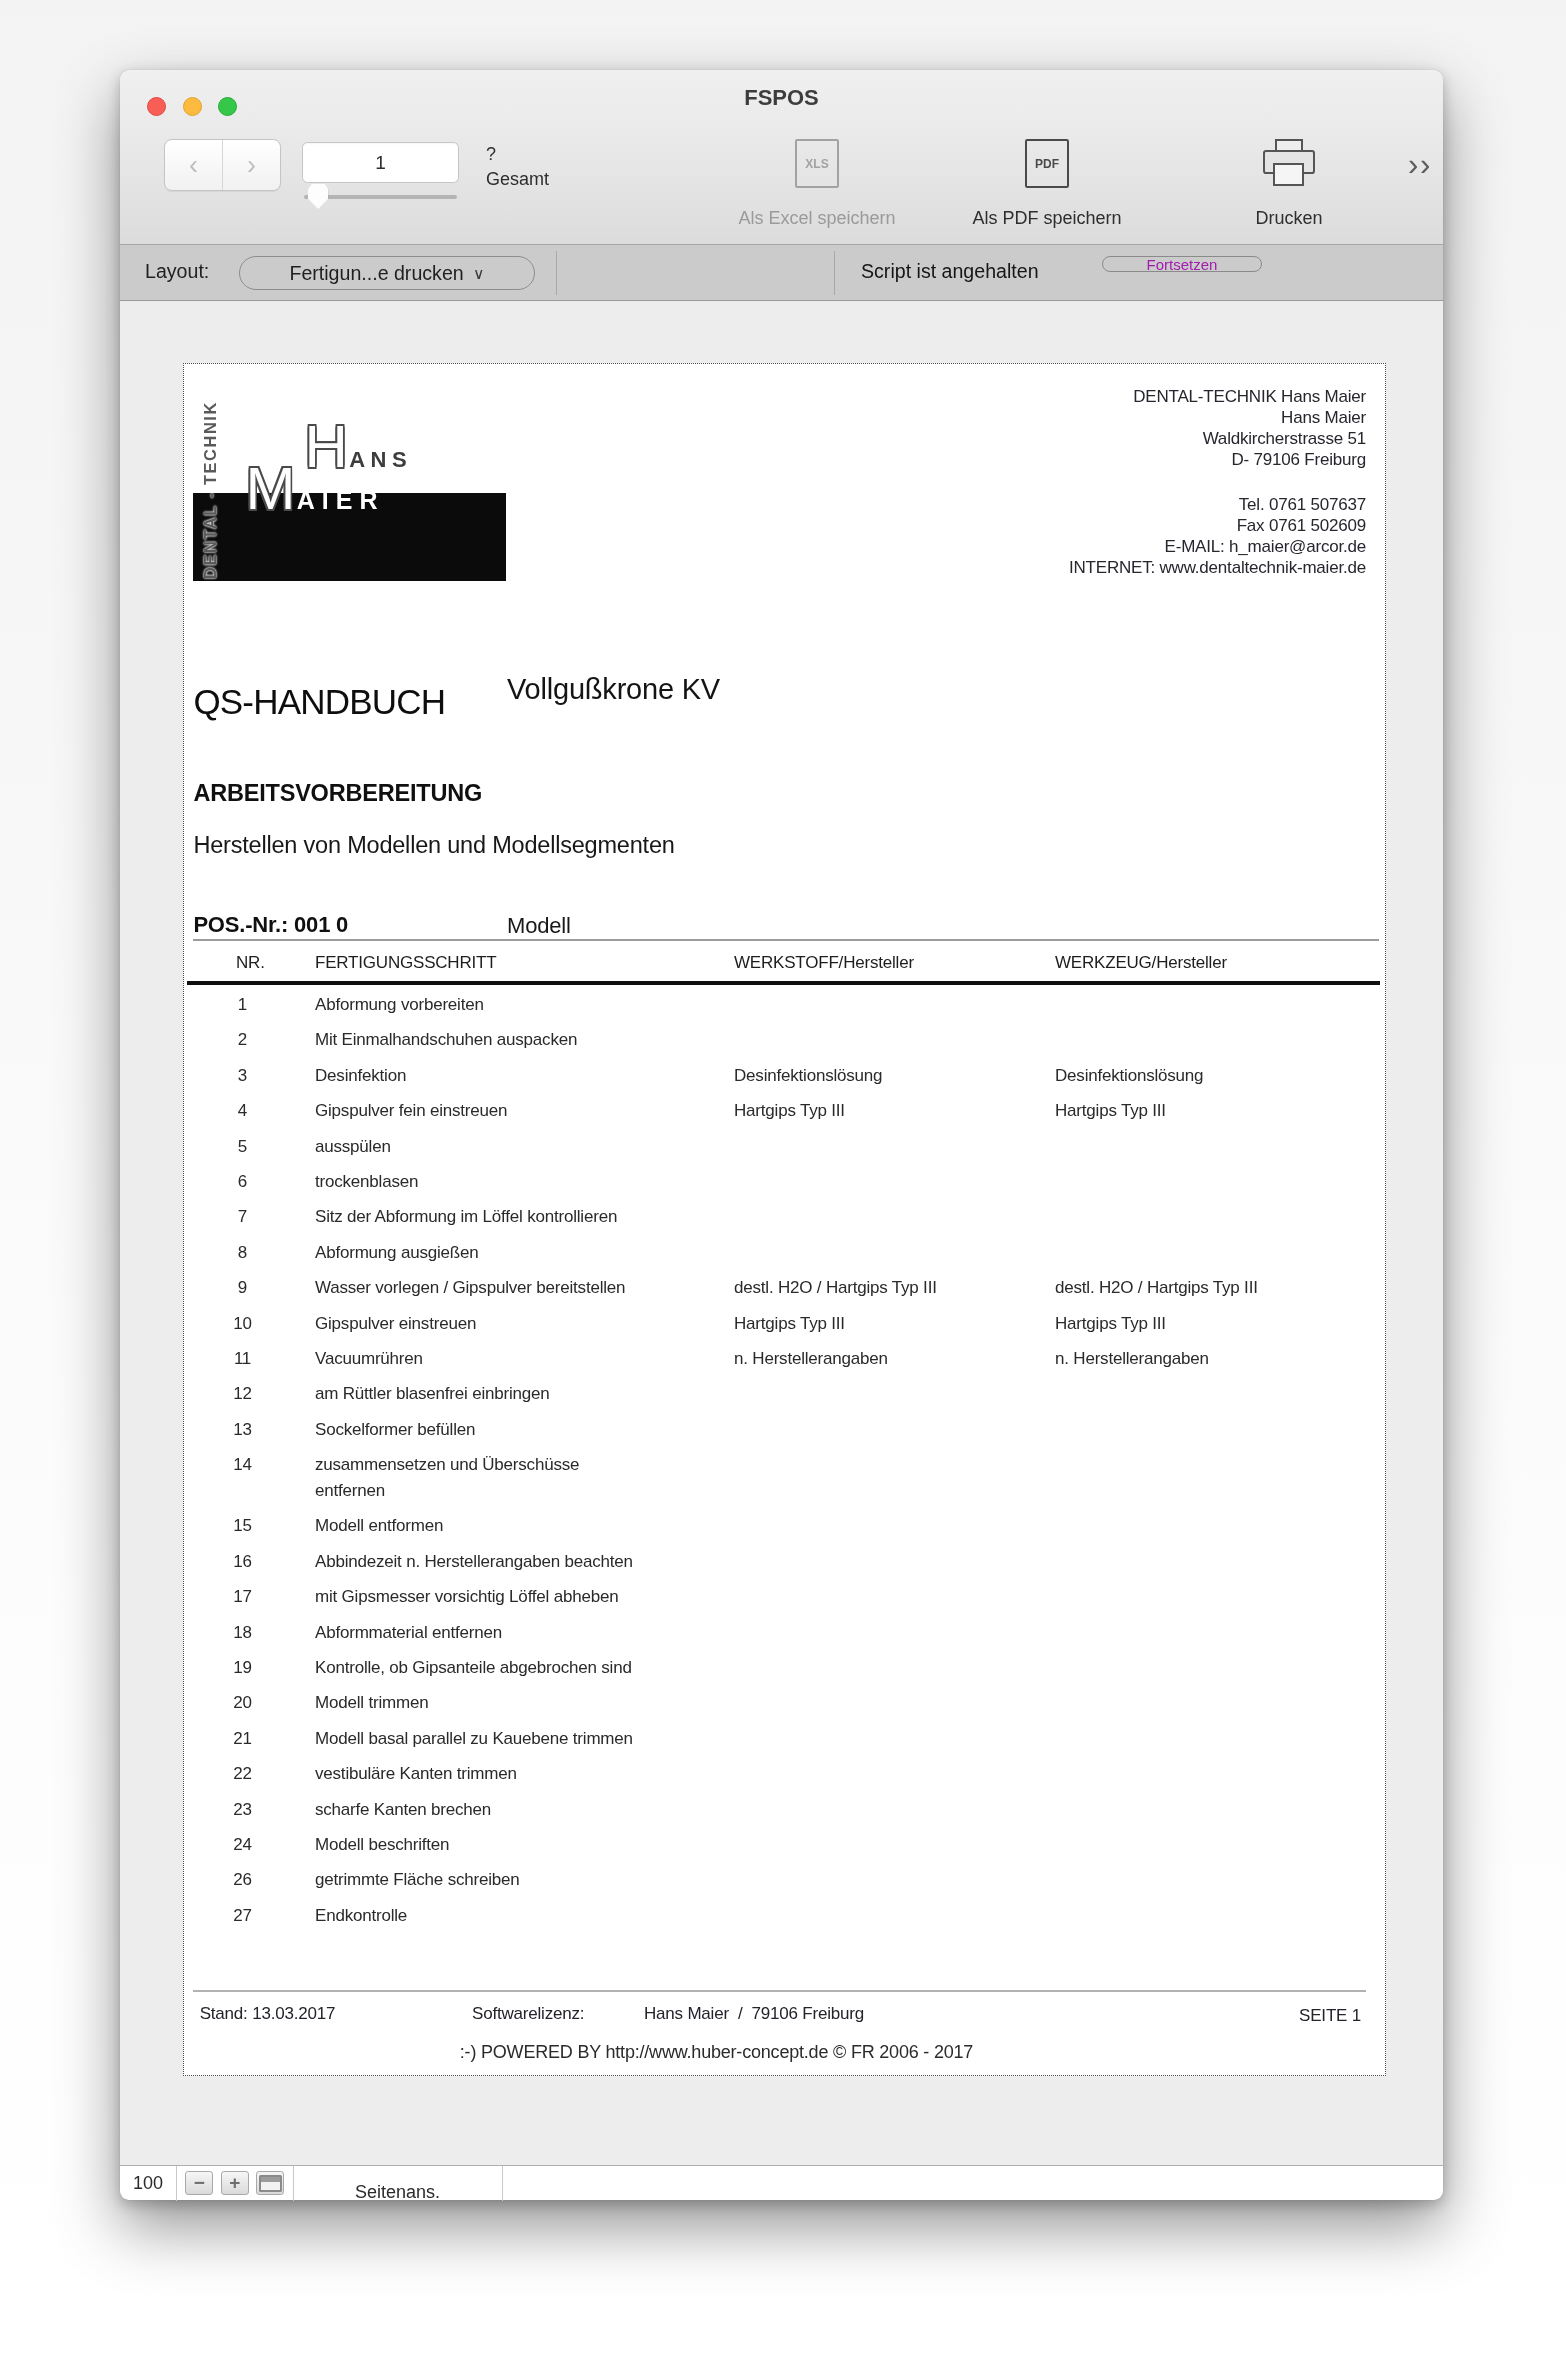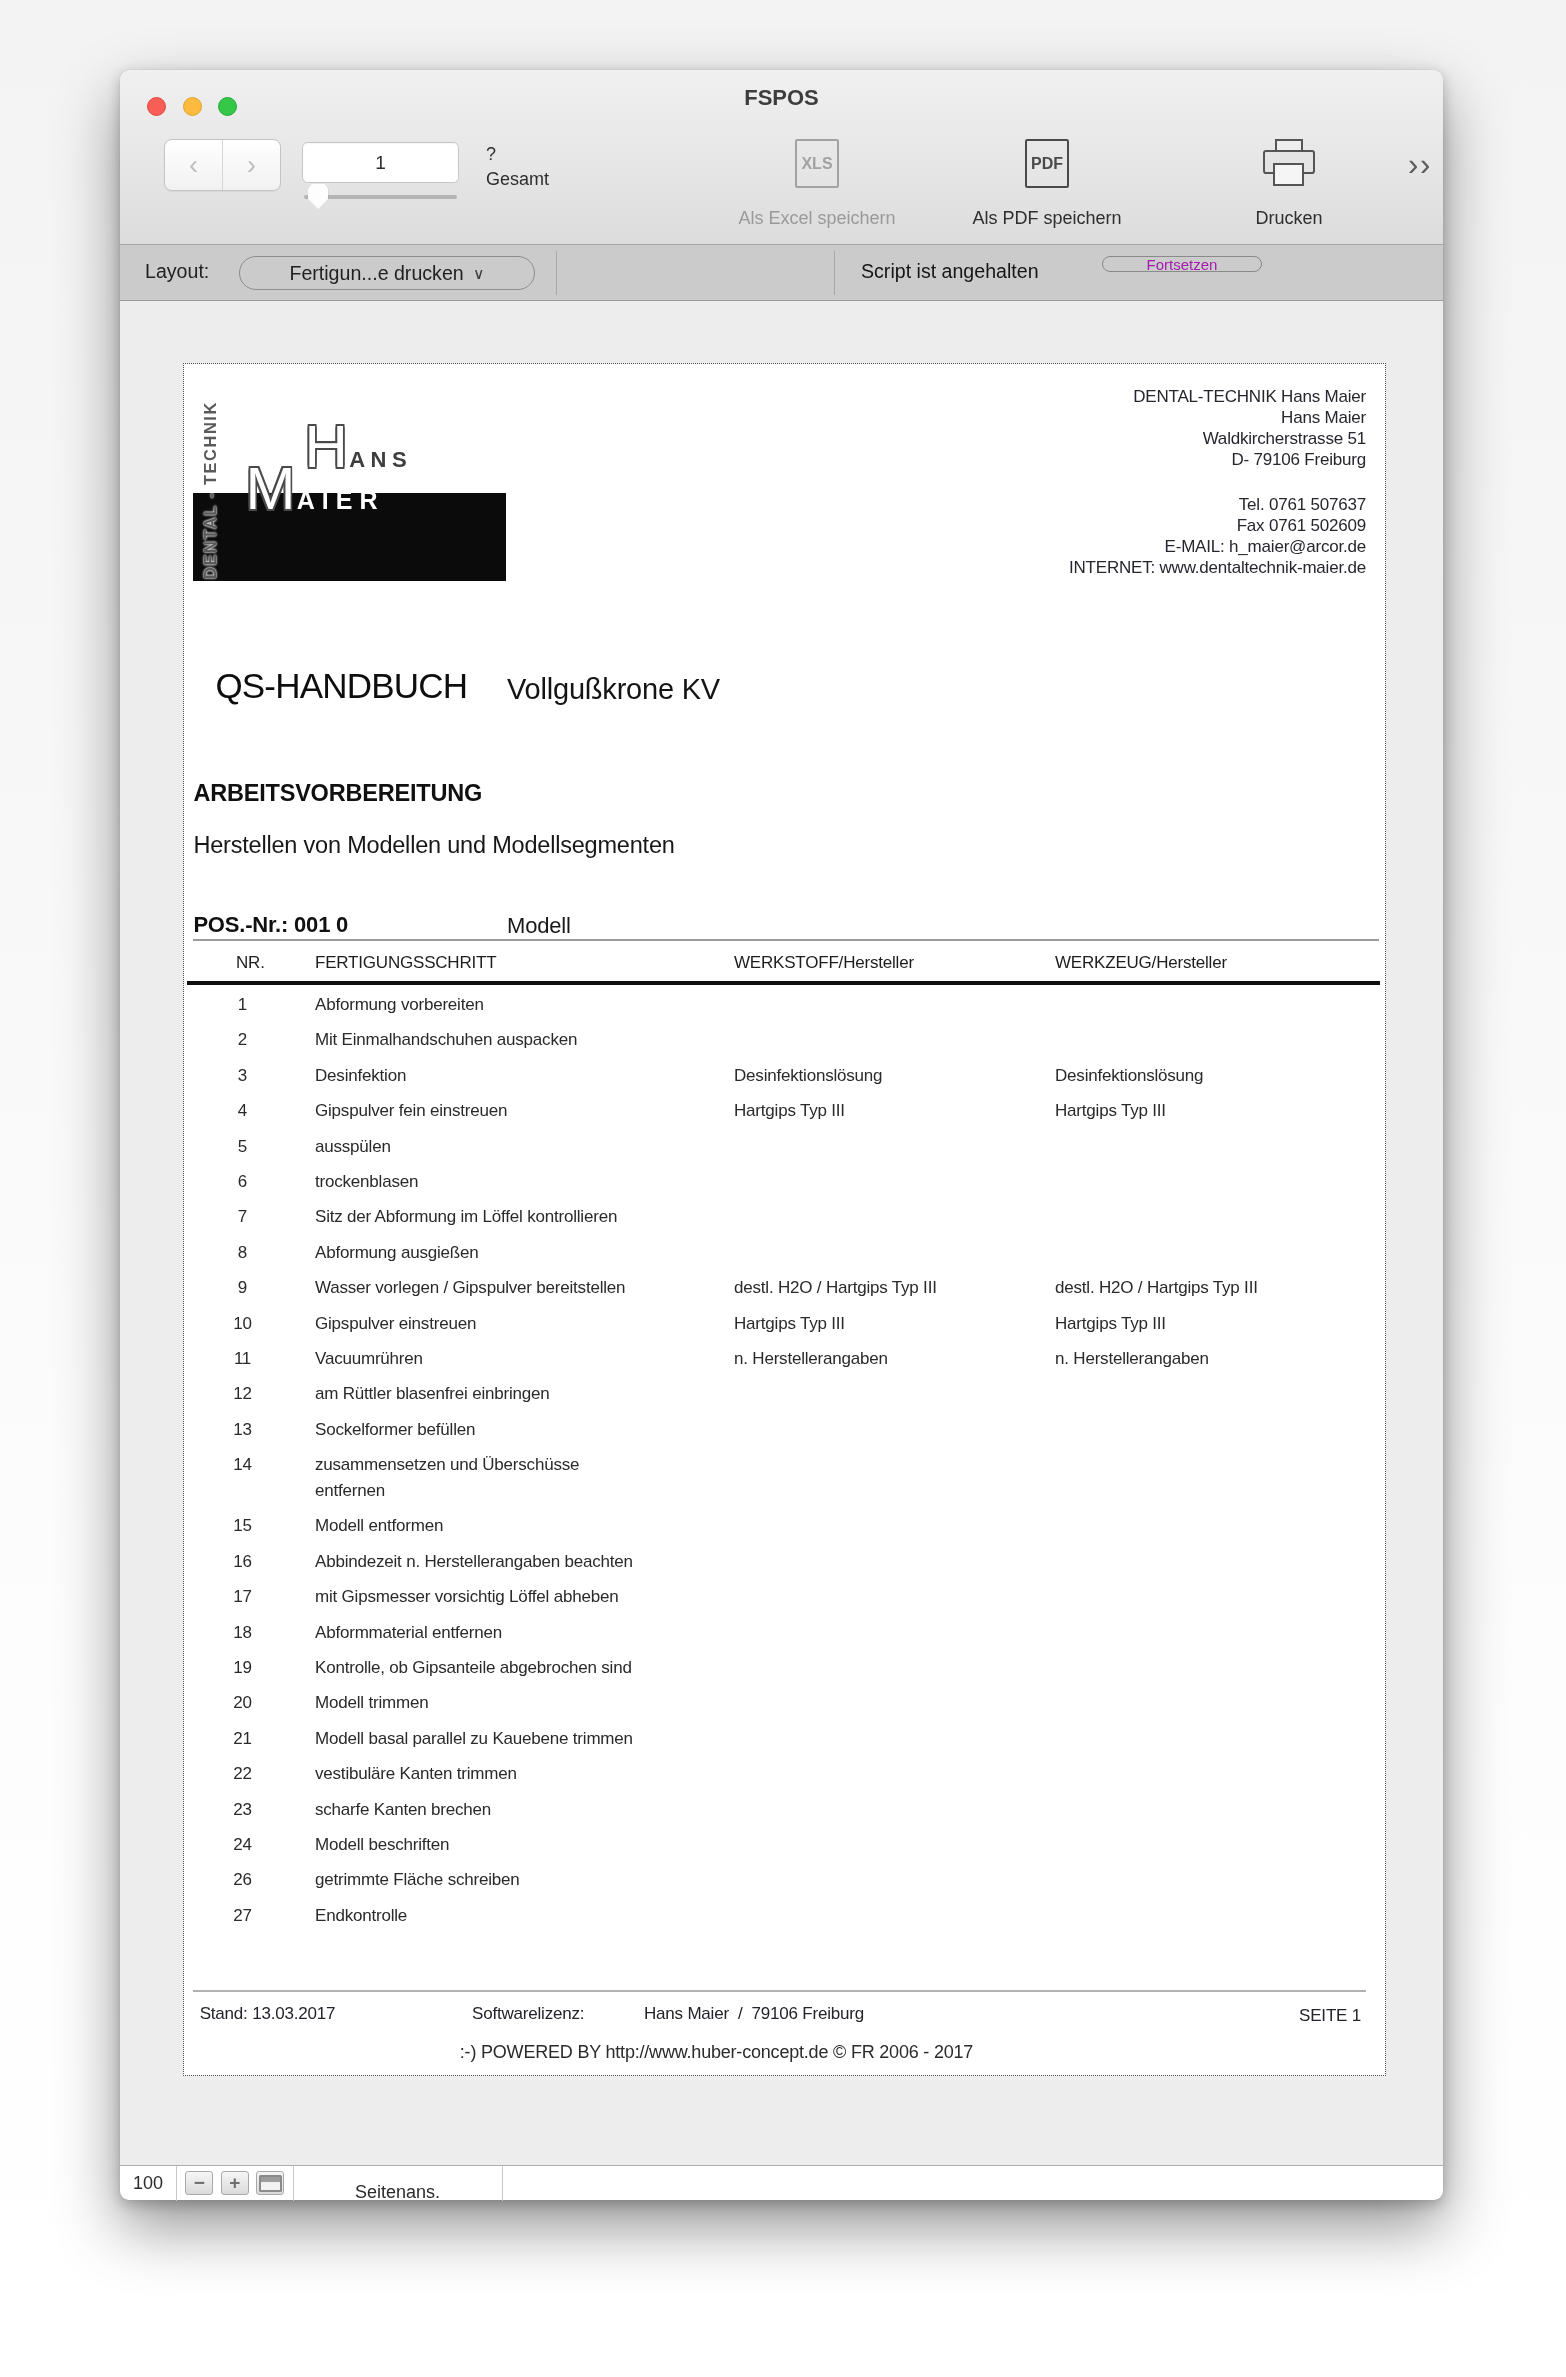--- a/index.html
+++ b/index.html
@@ -52,21 +52,21 @@
     background:#fdfdfd;
     clip-path:polygon(18% 0,82% 0,100% 22%,100% 58%,50% 100%,0 58%,0 22%);
     filter:drop-shadow(0 0 0.8px #8f8f8f);
   }
   .lbl-seiten { position:absolute; left:266px; top:211px; font-size:18px; color:#2e2e2e; }
   .gesamt-block { position:absolute; left:366px; top:72px; font-size:18px; color:#2e2e2e; line-height:25px; }
   .tbtn { position:absolute; top:69px; width:172px; display:flex; flex-direction:column; align-items:center; }
   .tbtn .doc-icon {
     width:44px; height:49px; border:2.3px solid #4a4a4a; border-radius:2.3px;
     display:flex; align-items:center; justify-content:center;
-    font-size:16px; font-weight:700; color:#4a4a4a; background:transparent;
+    font-size:12px; font-weight:700; color:#4a4a4a; background:transparent;
   }
   .tbtn.disabled .doc-icon { border-color:#a2a2a2; color:#a2a2a2; }
   .tbtn .tlabel { margin-top:20.4px; font-size:18px; color:#2e2e2e; white-space:nowrap; }
   .tbtn.disabled .tlabel { color:#9a9a9a; }
   .btn-excel { left:611px; } .btn-pdf { left:841px; } .btn-print { left:1083px; }
   .printer-icon { width:52px; height:49px; position:relative; }
   .printer-icon .p-top { position:absolute; left:11.7px; top:0; width:28px; height:12.5px; border:2.3px solid #555; border-bottom:none; background:#eee; }
   .printer-icon .p-body{ position:absolute; left:0; top:11px; width:52px; height:23.5px; border:2.3px solid #555; border-radius:3.1px; background:#e4e4e4; }
   .printer-icon .p-out { position:absolute; left:10.2px; top:23.5px; width:31px; height:23.5px; border:2.3px solid #555; background:#f5f5f5; }
   .overflow { position:absolute; left:1288px; top:77px; font-size:31px; color:#5c5c5c; letter-spacing:1.6px; }
@@ -114,21 +114,21 @@
     text-shadow:1.6px 0 #4a4a4a,-1.6px 0 #4a4a4a,0 1.6px #4a4a4a,0 -1.6px #4a4a4a,
                 1.6px 1.6px #4a4a4a,-1.6px -1.6px #4a4a4a,1.6px -1.6px #4a4a4a,-1.6px 1.6px #4a4a4a;
   }
   .logo .l1 .rest { font-size:22px; font-weight:700; letter-spacing:5.5px; color:#3d3d3d; margin-left:1.6px; }
   .logo .l2 .rest { font-size:25px; font-weight:700; letter-spacing:7px; color:#ffffff; margin-left:1.6px; }
   
   .contact { position:absolute; right:19px; top:22px; text-align:right; font-size:17px; line-height:21px; color:#26262e; }
   .contact div { min-height:21px; }
   .contact .gap { height:23.5px; }
   
-  .doc-title    { position:absolute; left:9.4px;  top:302px; font-size:35px; letter-spacing:-0.8px; color:#0e0e0e;margin-left:22px; }
+  .doc-title    { position:absolute; left:9.4px;  top:318px; font-size:35px; letter-spacing:-0.8px; color:#0e0e0e; }
   .doc-subtitle { position:absolute; left:323px; top:309px; font-size:29px; color:#141414; }
   .doc-section  { position:absolute; left:9.4px;  top:381px; font-size:23.5px; font-weight:700; color:#101010;margin-top:35px; }
   .doc-subsec   { position:absolute; left:9.4px;  top:468px; font-size:23.5px; color:#181818; }
   .pos-label    { position:absolute; left:9.4px;  top:548px; font-size:22px; font-weight:700; color:#101010; }
   .pos-value    { position:absolute; left:323px; top:549px; font-size:22px; color:#181818; }
   
   .thinline  { position:absolute; left:9.4px; top:575px; width:1186px; height:1.6px; background:#9c9c9c; }
   .thead     { position:absolute; left:0; top:589px; width:100%; font-size:17px; color:#1e1e1e; }
   .thead span{ position:absolute; top:0; white-space:nowrap; }
   .h-nr {left:52px;} .h-schritt {left:131px;} .h-werkstoff {left:550px;} .h-werkzeug {left:871px;}

